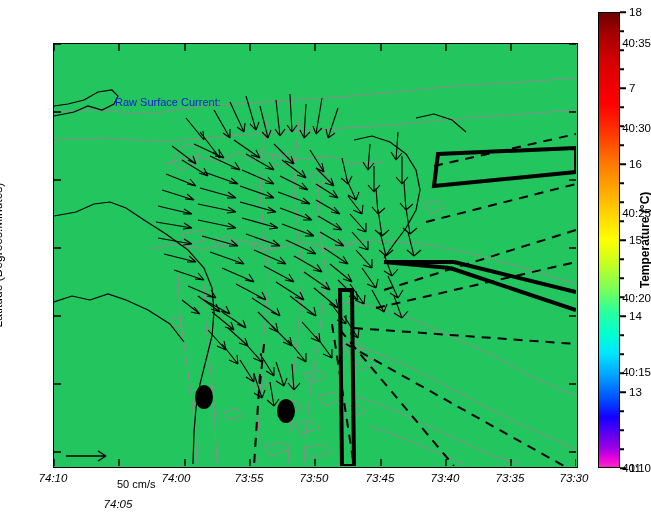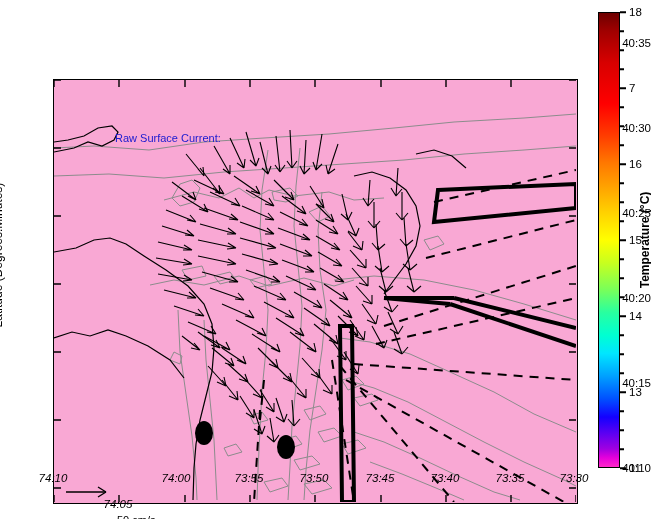--- a/index.html
+++ b/index.html
@@ -5,21 +5,21 @@
   html,body{margin:0;padding:0;background:#ffffff;}
   body{width:651px;height:519px;position:relative;overflow:hidden;
        font-family:"Liberation Sans",sans-serif;}
   #stage{position:absolute;left:0;top:0;width:651px;height:519px;}
 
   .title{position:absolute;left:0;top:18px;width:590px;text-align:center;
          font-size:13px;font-weight:bold;color:#1414d2;letter-spacing:.2px;
          white-space:pre;}
 
   .plotframe{position:absolute;left:53px;top:43px;width:525px;height:425px;
-             border:1.5px solid #000;background:#f9a8d4;box-sizing:border-box;margin-top:36px;}
+             border:1.5px solid #000;background:#22c55e;box-sizing:border-box;}
 
   .ann{position:absolute;color:#1a1ad0;font-size:11px;white-space:nowrap;}
   .ann.l1{left:61px;top:52px;}
   .ann.l2{left:61px;top:69px;}
 
   .scalelbl{position:absolute;left:63px;top:434px;font-size:11px;color:#000;}
 
   .ytick-lbl{position:absolute;right:0;width:48px;text-align:right;
              font-size:11.5px;color:#000;transform:translateY(-50%);}
   .xtick-lbl{position:absolute;top:0;font-size:11.5px;color:#000;
@@ -265,21 +265,21 @@
 
     <div class="ann l1">Raw Surface Current:</div>
     <div class="scalelbl">50 cm/s</div>
   </div>
 
   <div>
     <div class="ytick-lbl" style="top:43px">40:35</div>
     <div class="ytick-lbl" style="top:128px">40:30</div>
     <div class="ytick-lbl" style="top:213px">40:25</div>
     <div class="ytick-lbl" style="top:298px">40:20</div>
-    <div class="ytick-lbl" style="top:383px">40:15</div>
+    <div class="ytick-lbl" style="top:372px">40:15</div>
     <div class="ytick-lbl" style="top:468px">40:10</div>
   </div>
 
   <div>
     <div class="xtick-lbl" style="left:53px;top:472px">74:10</div>
     <div class="xtick-lbl" style="left:118px;top:498px">74:05</div>
     <div class="xtick-lbl" style="left:176px;top:472px">74:00</div>
     <div class="xtick-lbl" style="left:249px;top:472px">73:55</div>
     <div class="xtick-lbl" style="left:314px;top:472px">73:50</div>
     <div class="xtick-lbl" style="left:380px;top:472px">73:45</div>

